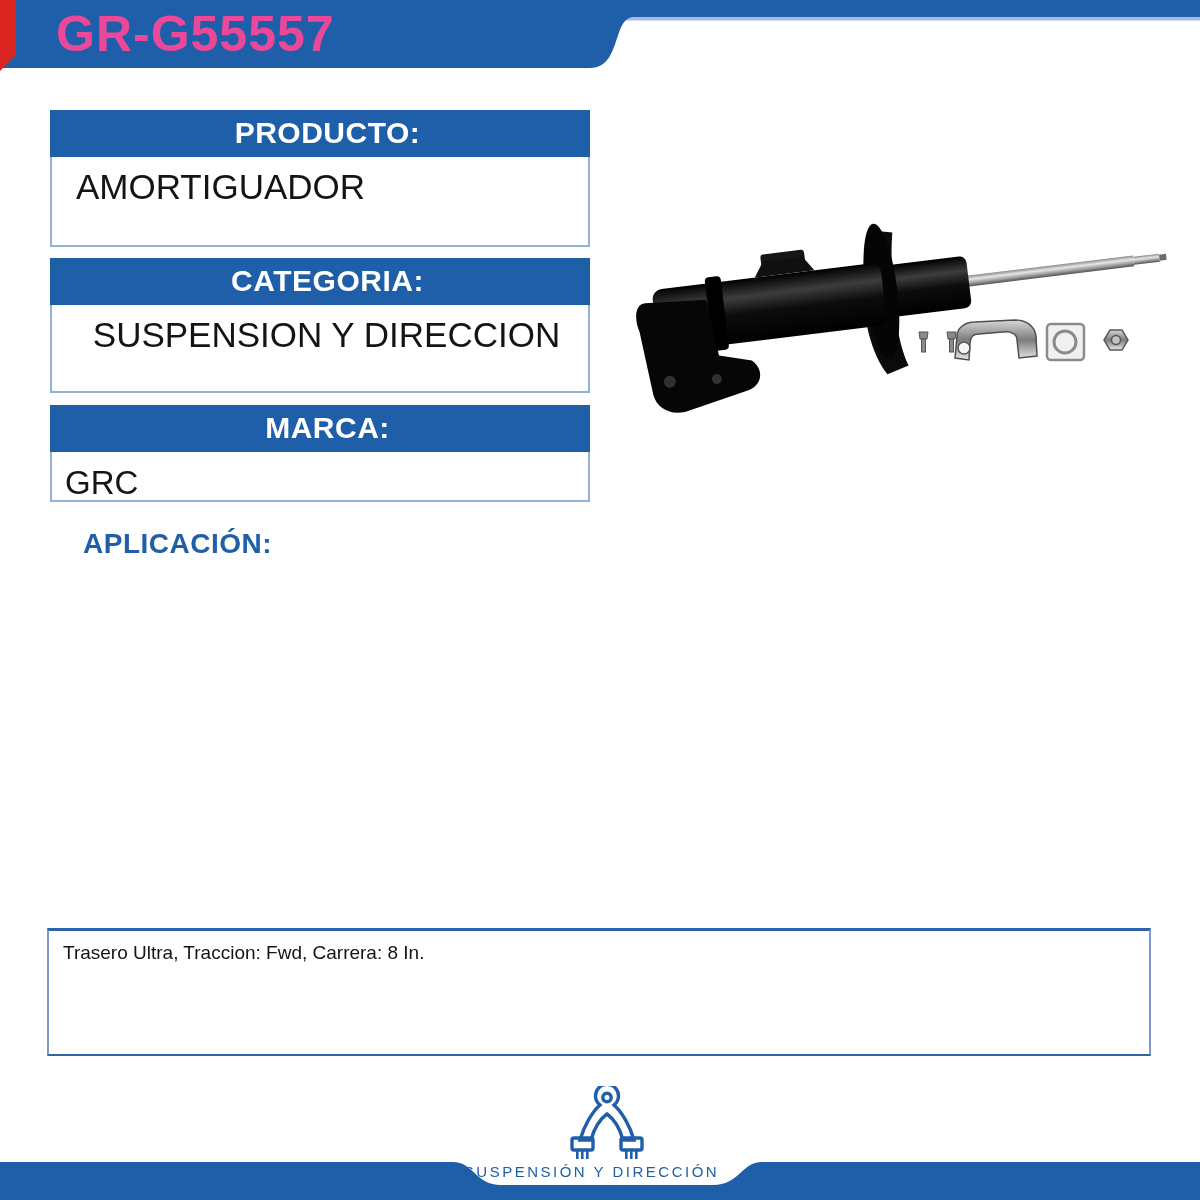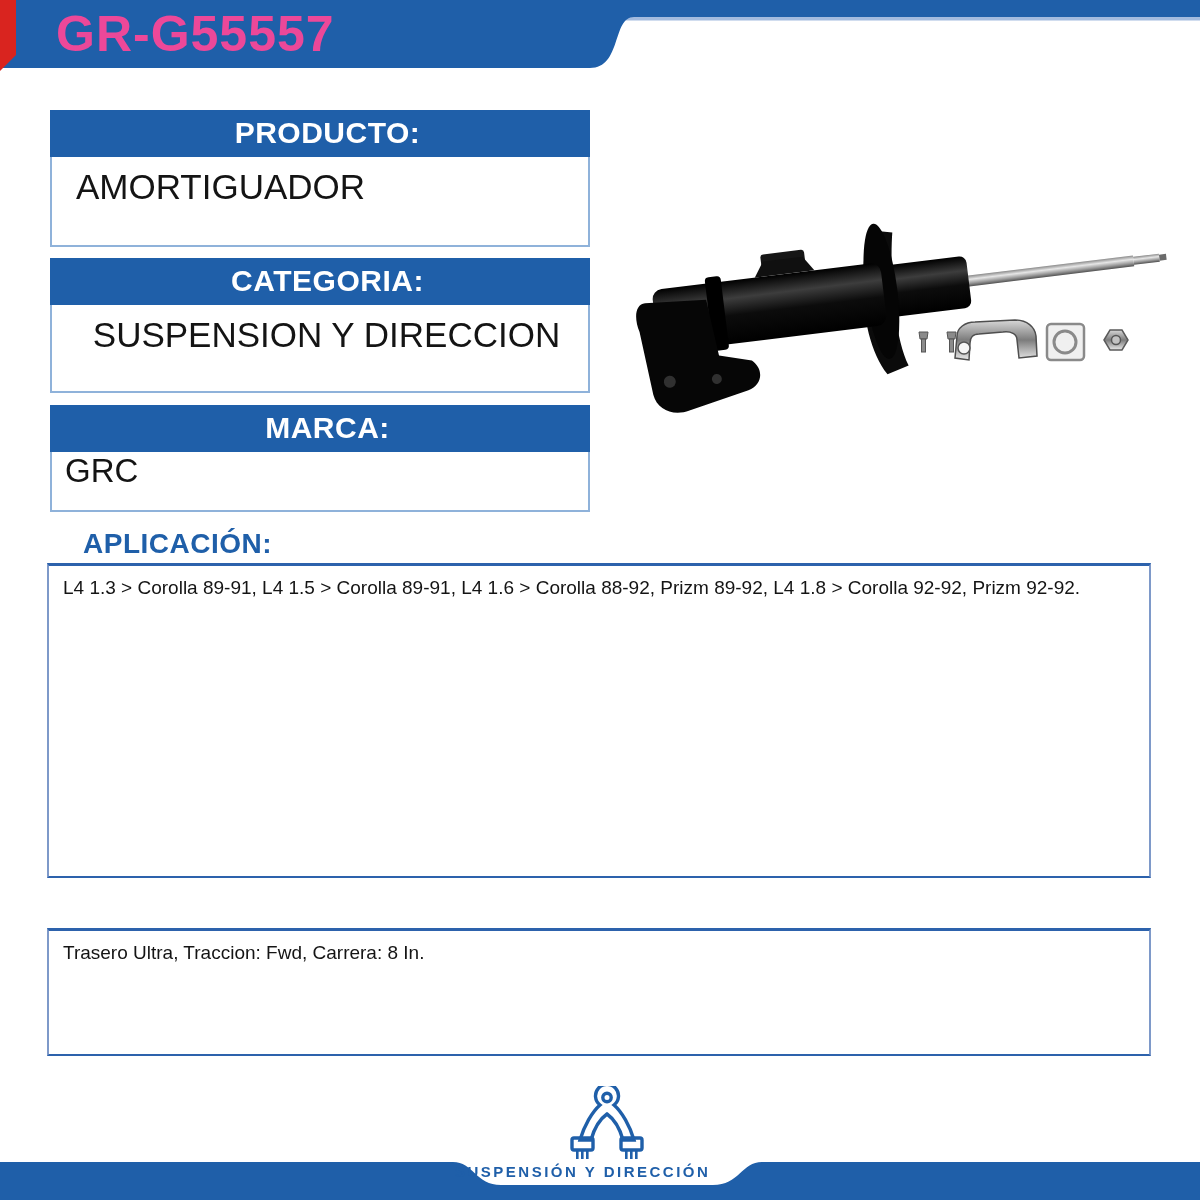--- a/index.html
+++ b/index.html
@@ -35,21 +35,21 @@
   .info-head{
     background:var(--primary-blue);color:#fff;font-weight:bold;
     font-size:30px;padding:6px 0 7px 15px;letter-spacing:.5px;text-align:center;
   }
   .info-body{
     background:#fff;border:2px solid var(--info-border);border-top:none;
     font-size:35px;color:var(--text-dark);padding:10px 0 0 13px;
   }
   .b0 .info-body{height:90px;padding-left:24px;}
   .b1 .info-body{height:88px;text-align:center;}
-  .b2 .info-body{height:60px;font-size:33px;padding-top:0;}
+  .b2 .info-body{height:50px;font-size:33px;padding-top:12px;}
 
   
   .section-title{
     position:absolute;left:83px;color:var(--primary-blue);
     font-size:28px;font-weight:bold;letter-spacing:.5px;
   }
   .title-app{top:528px;}
   .title-spec{top:893px;}
   .panel{
     position:absolute;left:47px;width:1104px;background:#fff;
@@ -61,22 +61,22 @@
   .panel-app{top:563px;height:315px;}
   .panel-spec{top:928px;height:128px;}
 
   
   .photo{position:absolute;left:615px;top:172px;}
 
   
   .footer-svg{position:absolute;left:0;bottom:0;}
   .ftr-blue{fill:var(--primary-blue);}
   .brand-text{
-    position:absolute;left:455px;top:1163px;width:305px;text-align:left;
-    color:var(--primary-blue);font-size:15px;font-weight:700;letter-spacing:2.5px;
+    position:absolute;left:439px;top:1163px;width:305px;text-align:center;
+    color:var(--primary-blue);font-size:15px;font-weight:400;letter-spacing:2.5px;
     white-space:nowrap;
   }
   .brand-icon{position:absolute;left:559px;top:1086px;}
   .arm-stroke{stroke:var(--primary-blue);fill:none;stroke-width:3.4;}
   .arm-fill{fill:var(--primary-blue);}
 </style>
 </head>
 <body>
 
 <div class="page">
@@ -165,23 +165,20 @@
         <circle cx="450" cy="170" r="11" fill="none" stroke="#8a8a8a" stroke-width="3"></circle>
       </g>
       <g>
         <path d="M489,168 l6,-10 h12 l6,10 l-6,10 h-12 Z" fill="url(#metalGrad)" stroke="#5a5a5a" stroke-width="1.5"></path>
         <circle cx="501" cy="168" r="4.5" fill="#c2c2c2" stroke="#555" stroke-width="1.5"></circle>
       </g>
     </g>
   </svg>
 
   <div class="section-title title-app">APLICACIÓN:</div>
-  <div class="panel panel-app">
-    <span>L4 1.3 &gt; Corolla 89-91, L4 1.5 &gt; Corolla 89-91, L4 1.6 &gt; Corolla 88-92, Prizm 89-92, L4 1.8 &gt; Corolla 92-92, Prizm 92-92.</span>
-  </div>
 
   <div class="panel panel-spec">
     <span>Trasero Ultra, Traccion: Fwd, Carrera: 8 In.</span>
   </div>
 
   <svg class="footer-svg" width="1200" height="38" viewBox="0 0 1200 38">
     <path class="ftr-blue" d="M0,0 H453 C473,0 476,23 501,23 H713 C739,23 742,0 762,0 H1200 V38 H0 Z"></path>
   </svg>
 
   <svg class="brand-icon" width="96" height="74" viewBox="0 0 96 74">

